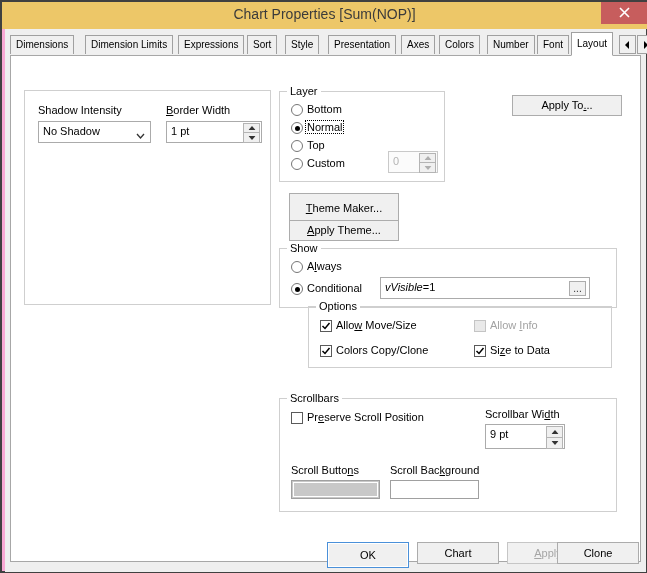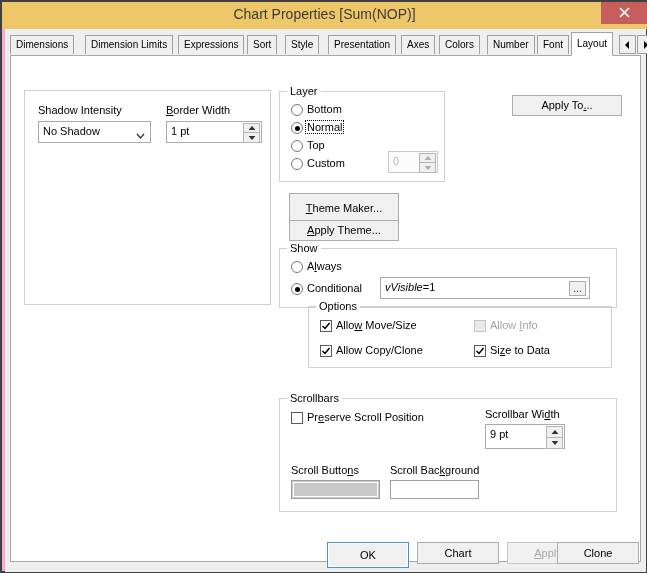--- a/index.html
+++ b/index.html
@@ -459,21 +459,21 @@
           <span class="cbox"></span>
           <span class="clabel">Allow <span class="u">I</span>nfo</span>
         </div>
 
         <div class="check on" style="left:11px; top:37px;">
           <span class="cbox">
             <svg width="10" height="10" viewBox="0 0 10 10">
                 <path d="M1.5,5 L4,7.5 L8.5,2" stroke="#000" stroke-width="1.5" fill="none"></path>
               </svg>
           </span>
-          <span class="clabel">Allow Copy/Clone</span>
+          <span class="clabel">Colors Copy/Clone</span>
         </div>
 
         <div class="check on" style="left:165px; top:37px;">
           <span class="cbox">
             <svg width="10" height="10" viewBox="0 0 10 10">
                 <path d="M1.5,5 L4,7.5 L8.5,2" stroke="#000" stroke-width="1.5" fill="none"></path>
               </svg>
           </span>
           <span class="clabel">Si<span class="u">z</span>e to Data</span>
         </div>

